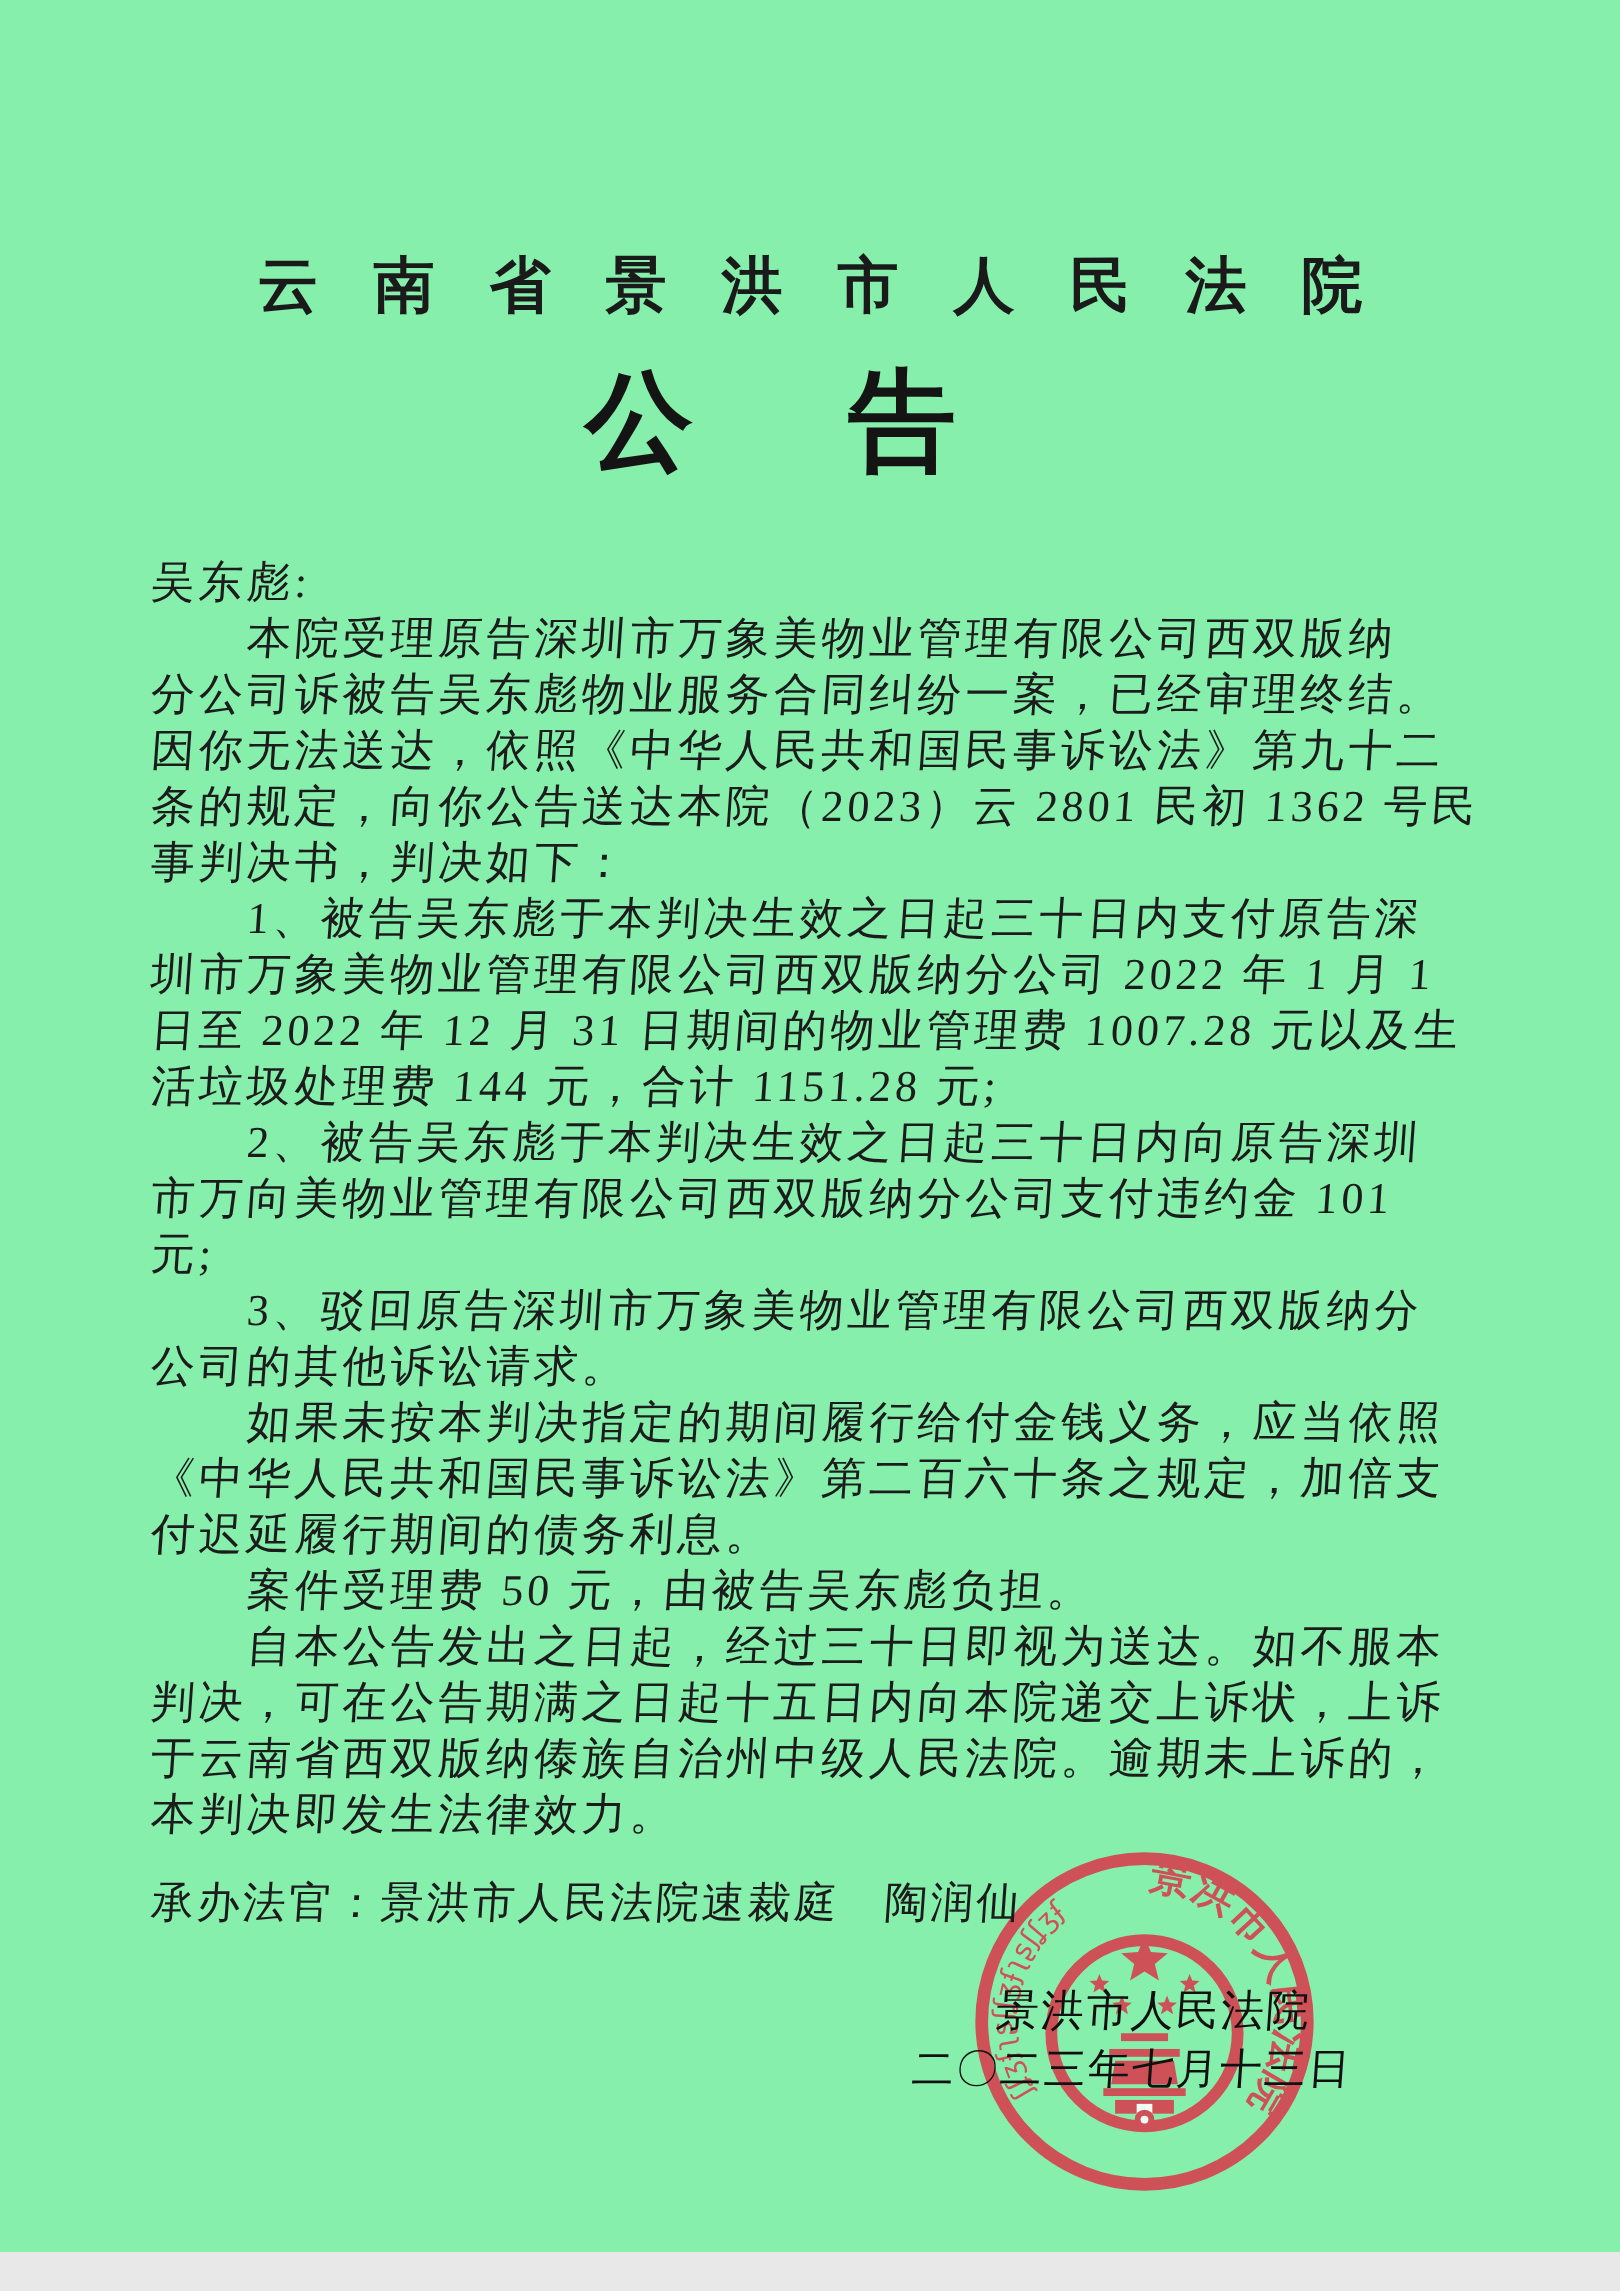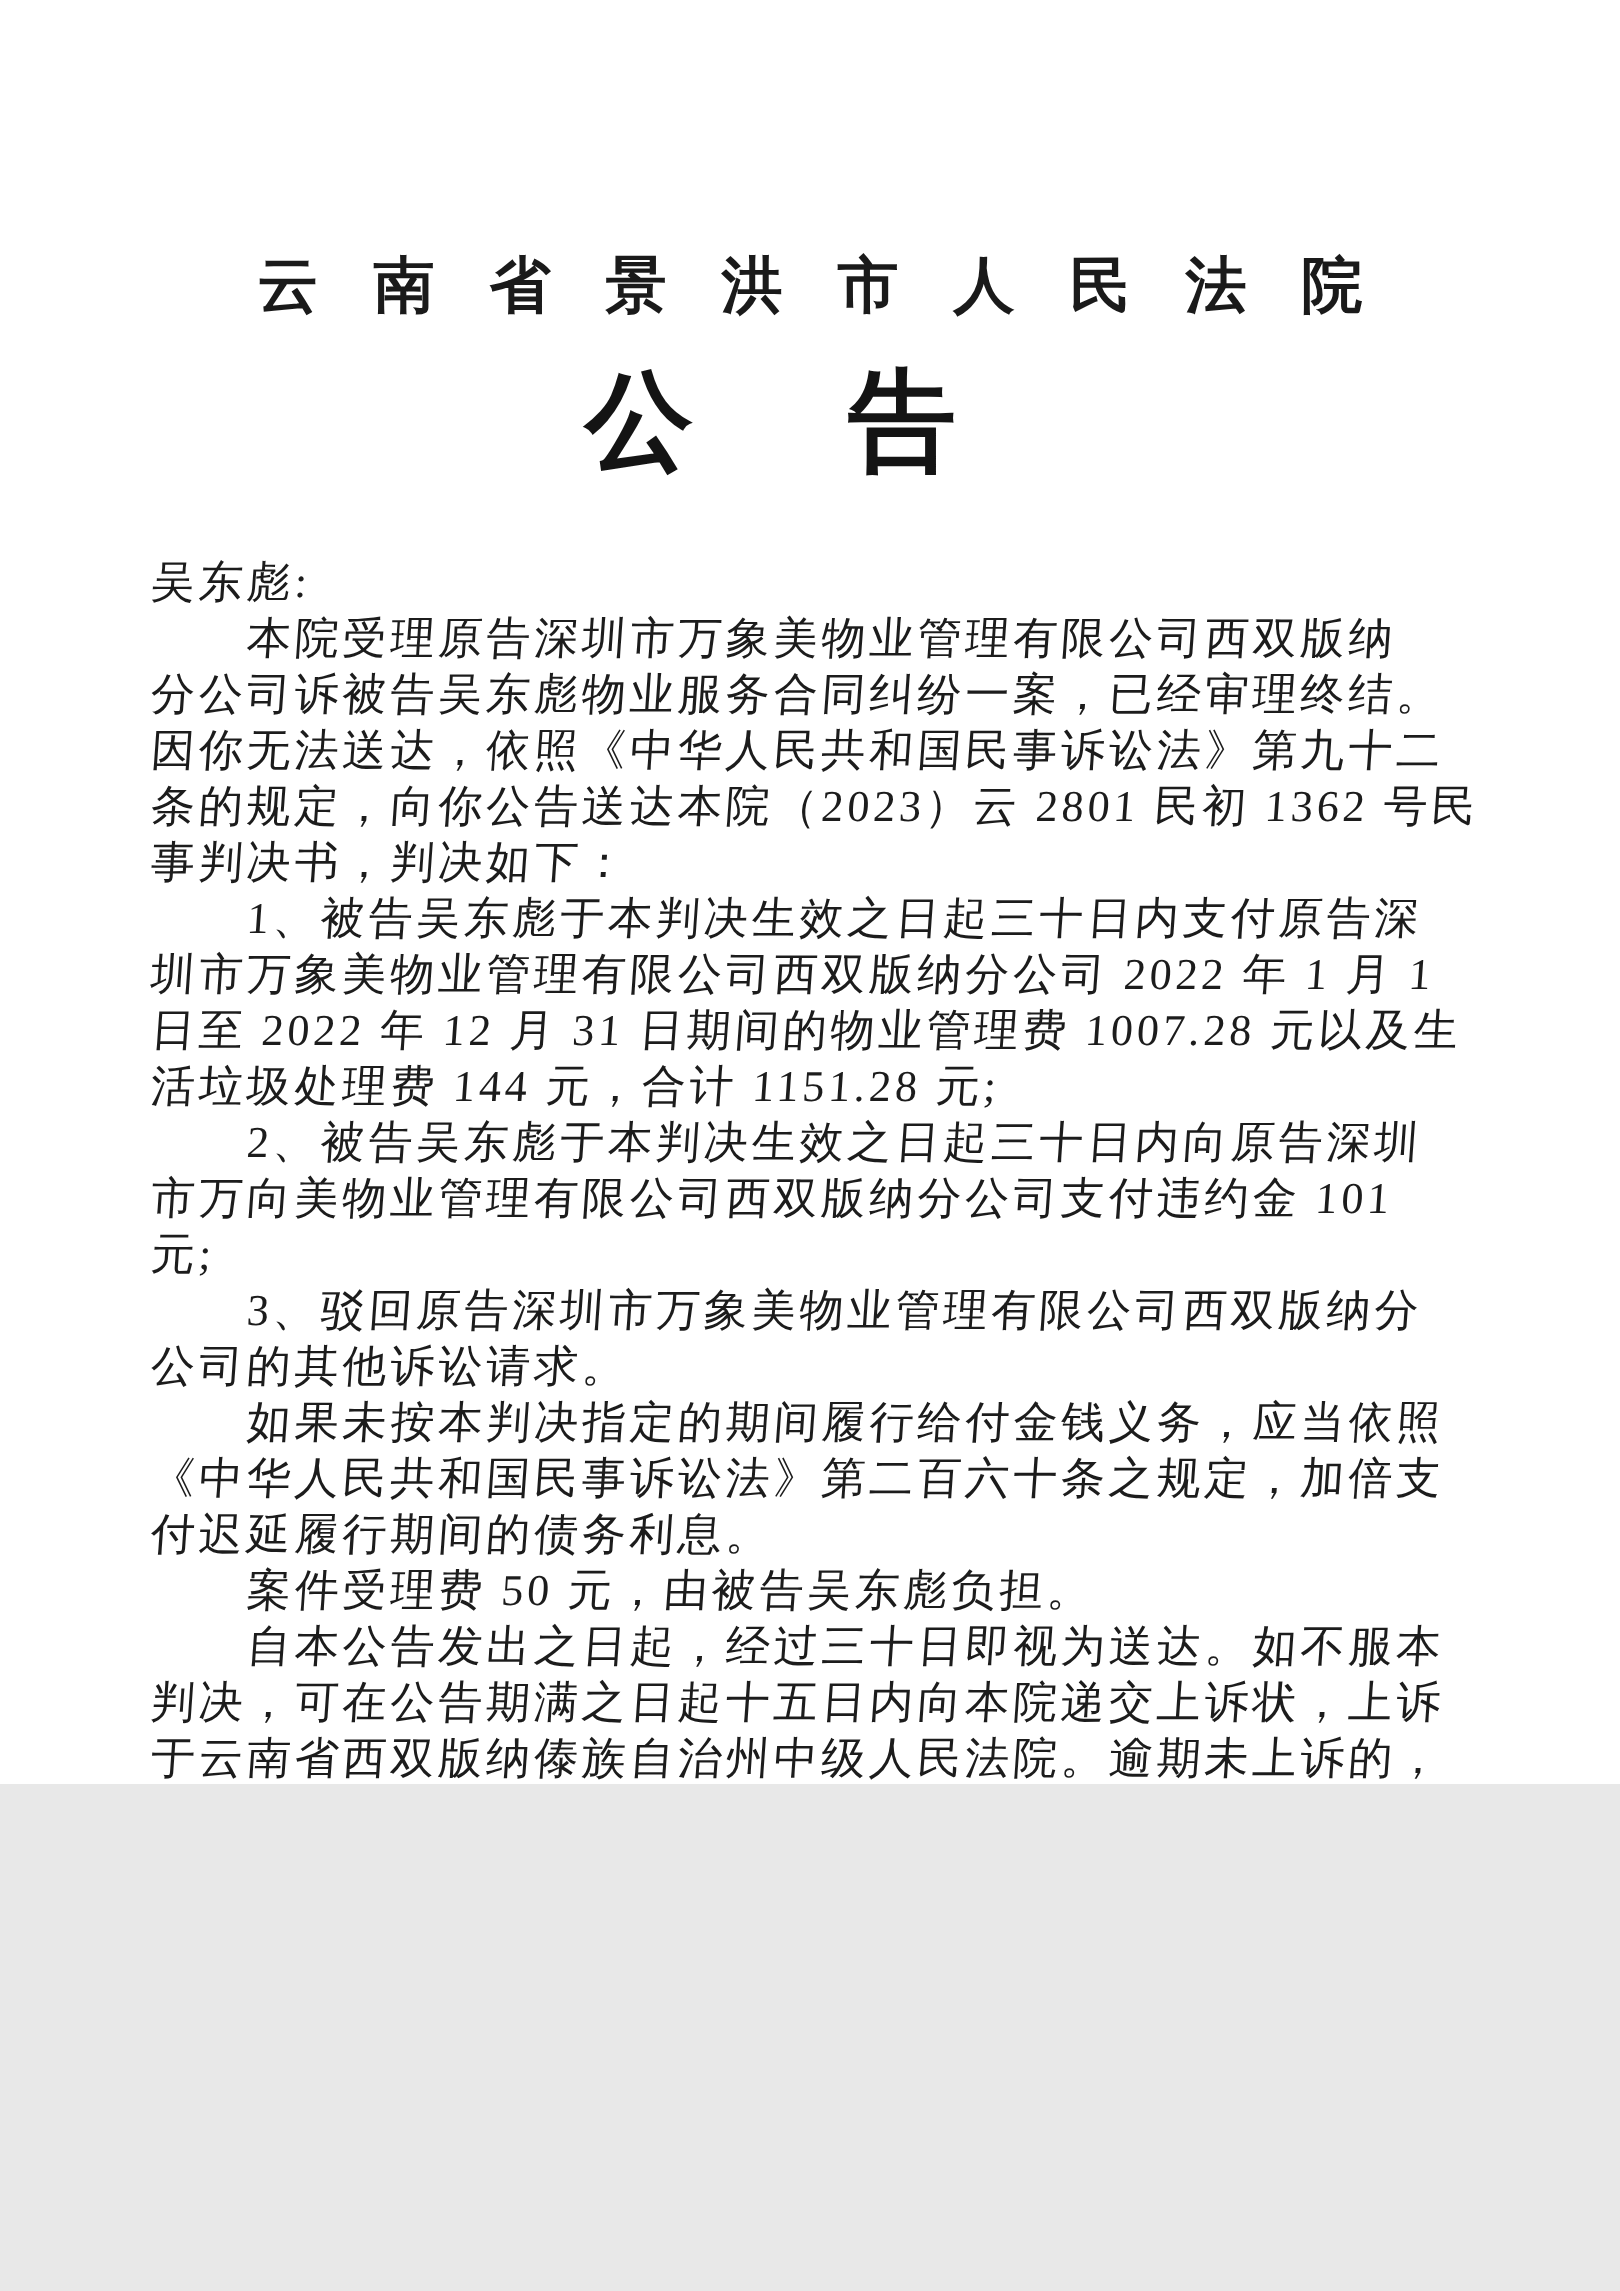--- a/index.html
+++ b/index.html
@@ -1,16 +1,16 @@
 <!DOCTYPE html>
 <html><head>
 <meta charset="utf-8">
 <style>
   html,body{margin:0;padding:0;background:#e8e8e8;}
-  .page{position:relative;width:1620px;height:1784px;background:#ffffff;overflow:hidden;
+  .page{position:relative;width:1620px;height:2252px;background:#86efac;overflow:hidden;
         font-family:"Liberation Serif","DejaVu Serif",serif;color:#1c1c1c;}
   .court-name{position:absolute;top:245px;left:0;width:1620px;text-align:center;
         font-size:61px;font-weight:700;letter-spacing:55px;padding-left:55px;box-sizing:border-box;
         color:#1a1a1a;white-space:nowrap;}
   .doc-title{position:absolute;top:349px;left:0;width:1620px;text-align:center;
         font-size:108px;font-weight:700;letter-spacing:155px;padding-left:76px;box-sizing:border-box;
         color:#141414;white-space:nowrap;}
   .body-text{position:absolute;top:555px;left:149px;width:1343px;
         font-size:44px;line-height:56px;letter-spacing:3.9px;}
   .addressee,.body-line{white-space:nowrap;transform:skewX(-4deg);transform-origin:0 100%;}

